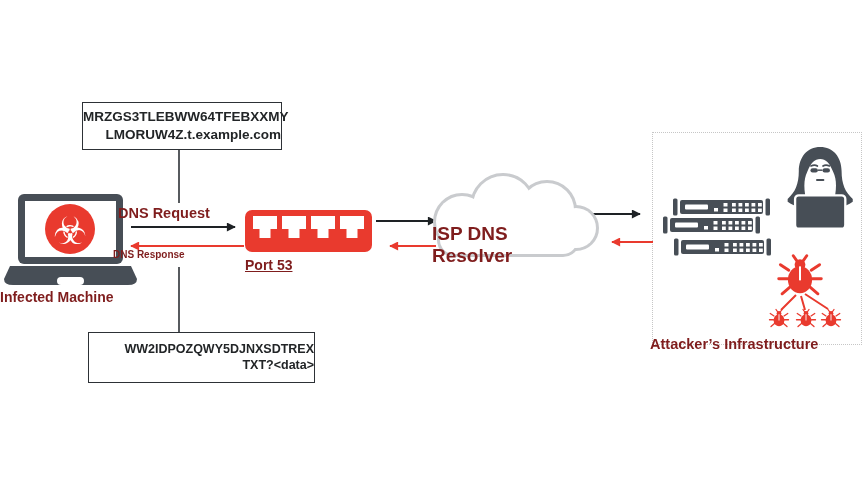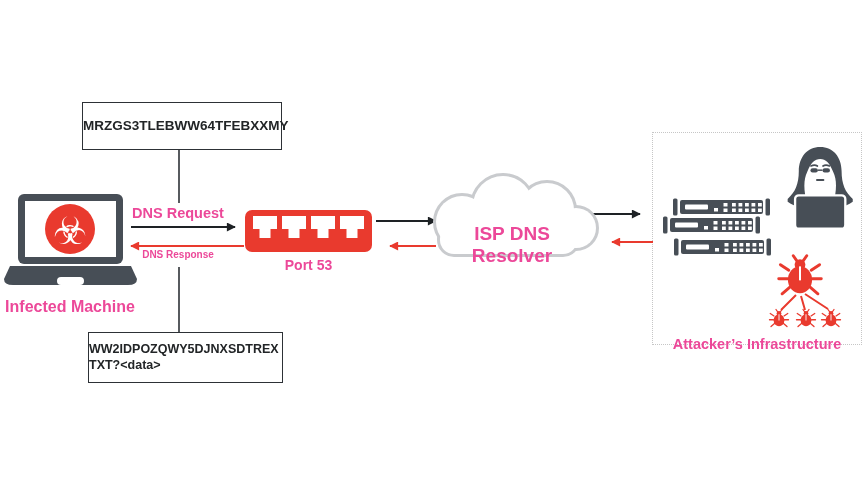--- a/index.html
+++ b/index.html
@@ -8,30 +8,30 @@
     overflow:hidden; font-family:"Liberation Sans", sans-serif;
   }
   .layer { position:absolute; left:0; top:0; }
   .panel {
     position:absolute; left:652px; top:132px; width:210px; height:213px;
     border:1px dotted #c6c6c6; box-sizing:border-box; background:#ffffff;
   }
   .note-box {
     position:absolute; border:1.5px solid #2d3136; background:#ffffff;
     color:#222527; font-weight:600; font-size:13.5px; line-height:1.32;
-    text-align:left; display:flex; flex-direction:column; justify-content:center;
+    text-align:right; display:flex; flex-direction:column; justify-content:center;
     box-sizing:border-box;
   }
   #request-box  { left:82px;  top:102px; width:200px; height:48px; }
-  #response-box { left:88px;  top:332px; width:195px; height:51px; font-size:12.5px; line-height:1.25; }
-  .lbl { position:absolute; color:#ec4899; font-weight:600; text-align:center; }
-  #lbl-machine  { left:0px;   top:289px; width:140px; font-size:16px;margin-top:9px;   }
+  #response-box { left:88px;  top:332px; width:227px; height:51px; font-size:12.5px; line-height:1.25; }
+  .lbl { position:absolute; color:#7f1d1d; font-weight:600; }
+  #lbl-machine  { left:0px;   top:289px; width:140px; font-size:14px;   }
   #lbl-request  { left:118px; top:205px; width:120px; font-size:14.5px; }
   #lbl-response { left:113px; top:249px; width:130px; font-size:10px; }
-  #lbl-port     { left:245px; top:257px; width:127px; font-size:14px;   }
+  #lbl-port     { left:245px; top:257px; width:127px; font-size:14px;text-decoration:underline;   }
   #lbl-resolver { left:432px; top:223px; width:160px; font-size:19px; }
   #lbl-attacker { left:650px; top:336px; width:214px; font-size:14.5px; }
   .bio-glyph { font-family:"DejaVu Sans", sans-serif; }
 </style>
 </head>
 <body>
 
 <div class="stage">
 
   <div class="panel"></div>
@@ -156,20 +156,21 @@
       <path d="M796 295 L781 310 M801 296 L805 310 M805 294 L828 309" stroke="#E93A2E" stroke-width="2" fill="none"></path>
       <use href="#bugicon" transform="translate(800,277) scale(1.12)"></use>
       <use href="#bugicon" transform="translate(779,319) scale(0.5)"></use>
       <use href="#bugicon" transform="translate(806,319) scale(0.5)"></use>
       <use href="#bugicon" transform="translate(831,319) scale(0.5)"></use>
     </g>
   </svg>
 
   <div class="note-box" id="request-box">
     <div>MRZGS3TLEBWW64TFEBXXMY</div>
+    <div>LMORUW4Z.t.example.com</div>
   </div>
   <div class="note-box" id="response-box">
     <div>WW2IDPOZQWY5DJNXSDTREX</div>
     <div>TXT?&lt;data&gt;</div>
   </div>
 
   <div class="lbl" id="lbl-machine">Infected Machine</div>
   <div class="lbl" id="lbl-request">DNS Request</div>
   <div class="lbl" id="lbl-response">DNS Response</div>
   <div class="lbl" id="lbl-port">Port 53</div>

